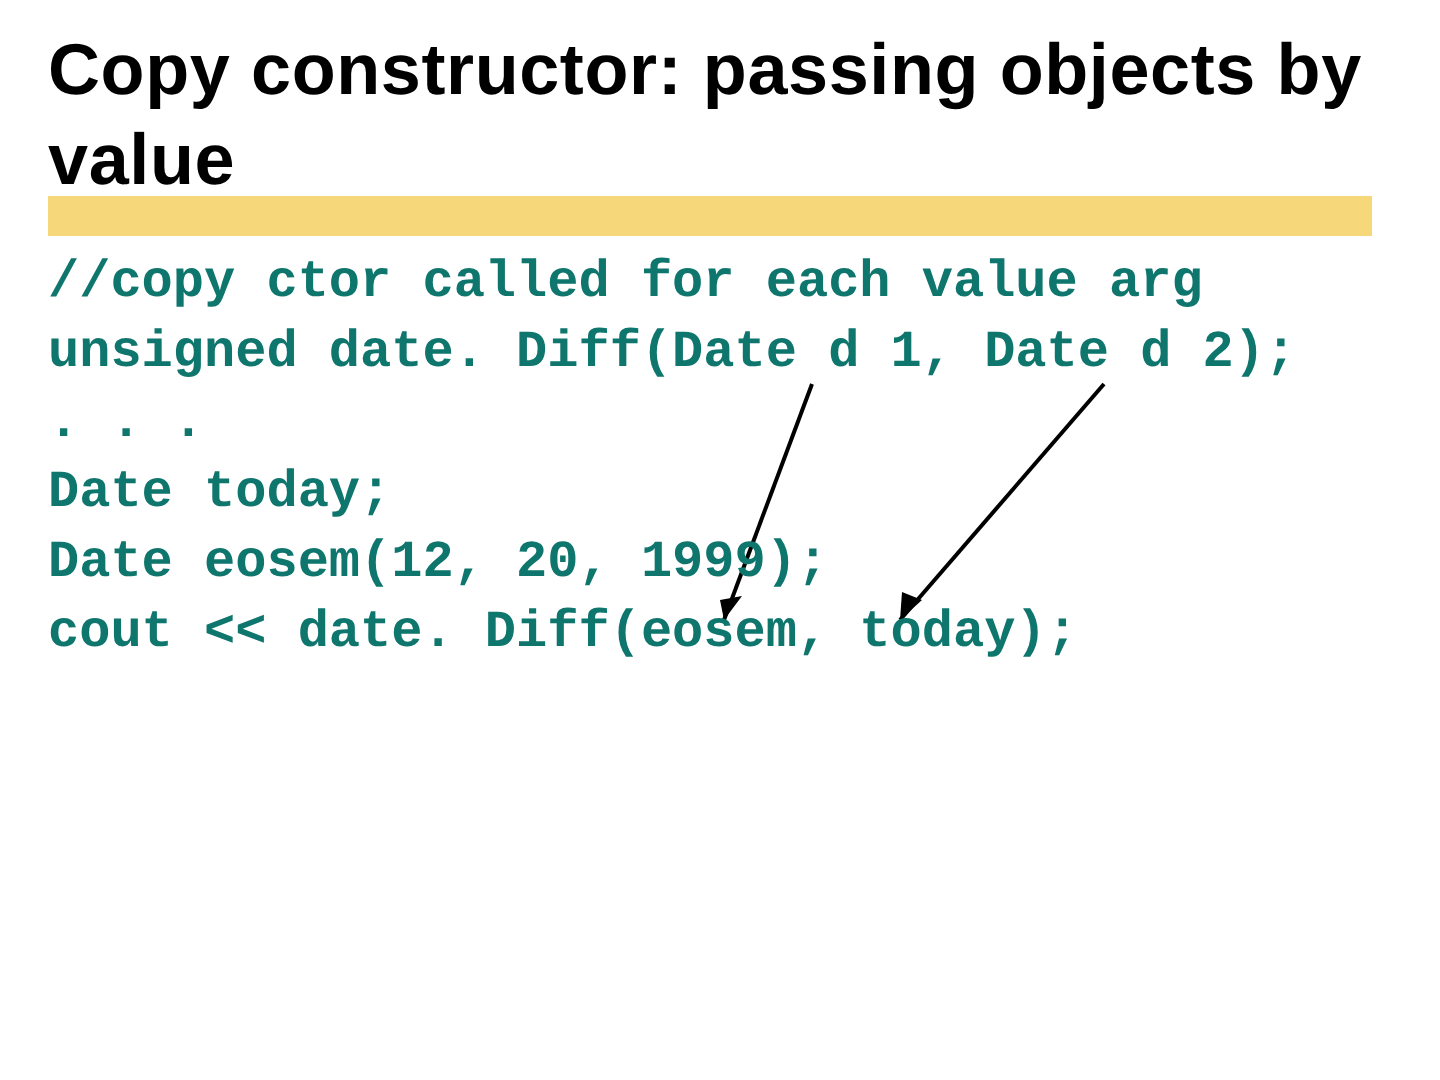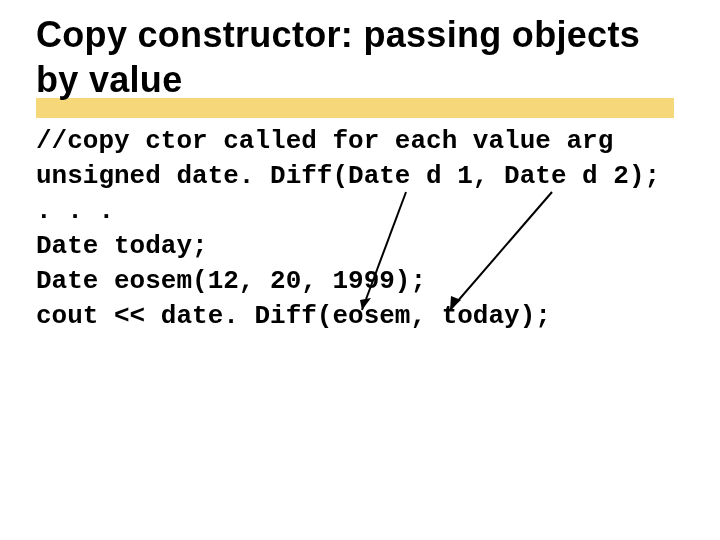--- a/index.html
+++ b/index.html
@@ -8,21 +8,21 @@
     height: 540px;
     background: #ffffff;
     position: relative;
     font-family: Arial, Helvetica, sans-serif;
     overflow: hidden;
   }
   .slide {
     position: relative;
     width: 100%;
     height: 100%;
-    padding: 12px 36px;
+    padding: 12px 24px;
   }
   .title-wrap {
     position: relative;
     margin-bottom: 22px;
   }
   .title-highlight {
     position: absolute;
     left: 0;
     right: 10px;
     top: 86px;
@@ -39,21 +39,21 @@
     line-height: 1.25;
     color: #000;
     letter-spacing: 0.3px;
   }
   .code {
     position: relative;
     font-family: "Courier New", Courier, monospace;
     font-weight: bold;
     font-size: 26px;
     line-height: 1.35;
-    color: #000000;
+    color: #0f766e;
     white-space: pre;
     z-index: 2;
   }
   .arrows {
     position: absolute;
     top: 0;
     left: 0;
     width: 720px;
     height: 540px;
     z-index: 1;

